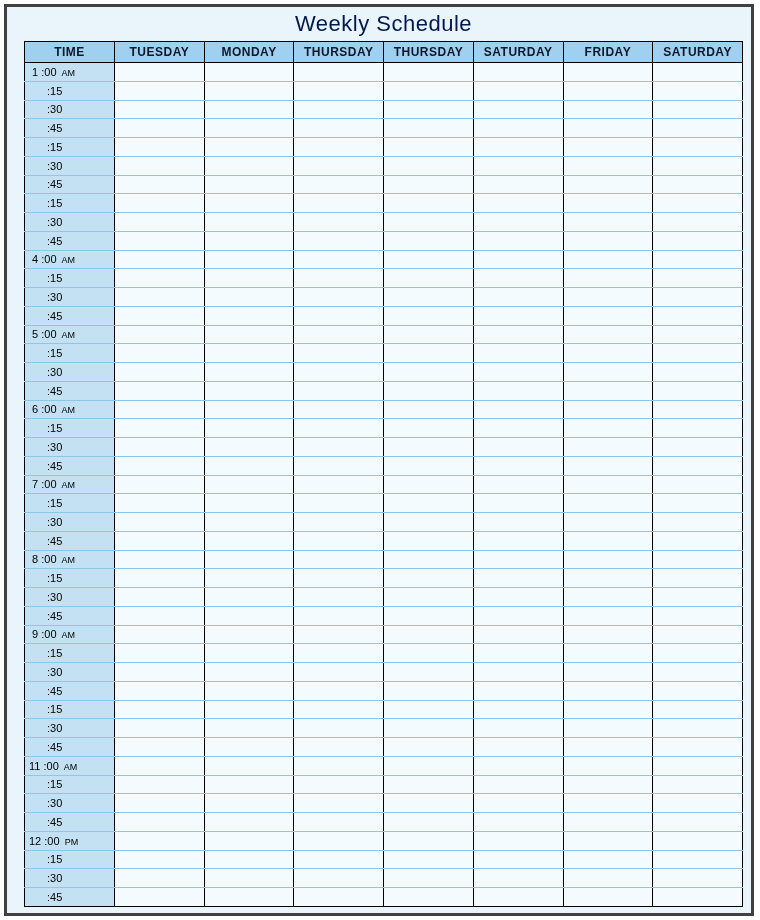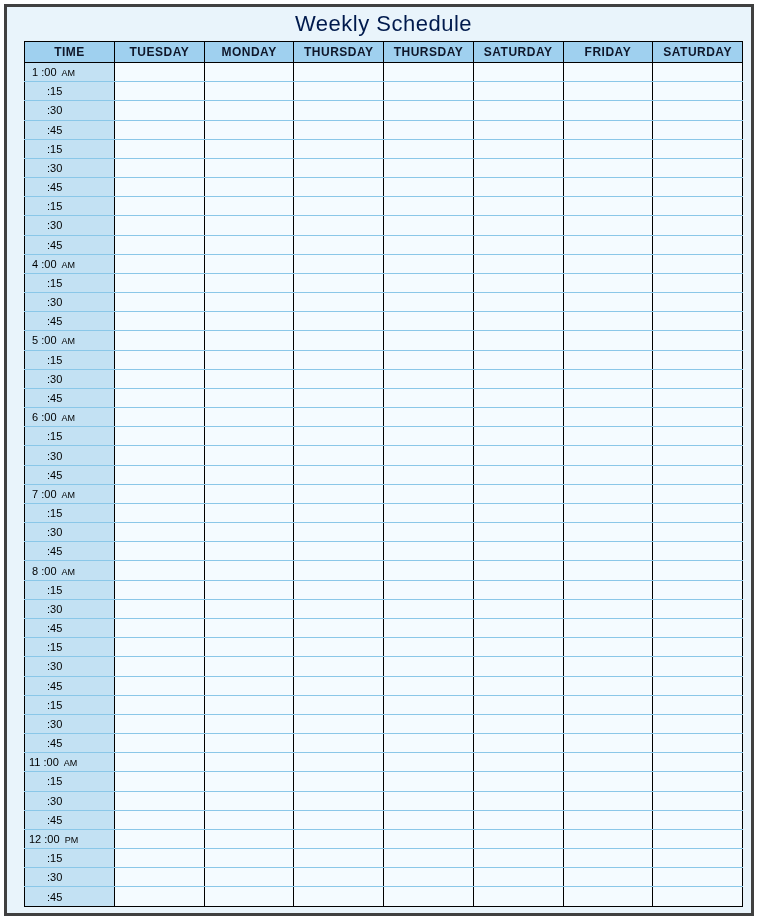--- a/index.html
+++ b/index.html
@@ -405,20 +405,30 @@
           <tr>
             <td class="timecell sub">:45</td>
             <td></td>
             <td></td>
             <td></td>
             <td></td>
             <td></td>
             <td></td>
             <td></td>
           </tr>
+          <tr class="hour-start">
+            <td class="timecell">&nbsp;9 :00 <span class="ampm">AM</span></td>
+            <td></td>
+            <td></td>
+            <td></td>
+            <td></td>
+            <td></td>
+            <td></td>
+            <td></td>
+          </tr>
           <tr>
             <td class="timecell sub">:15</td>
             <td></td>
             <td></td>
             <td></td>
             <td></td>
             <td></td>
             <td></td>
             <td></td>
           </tr>

